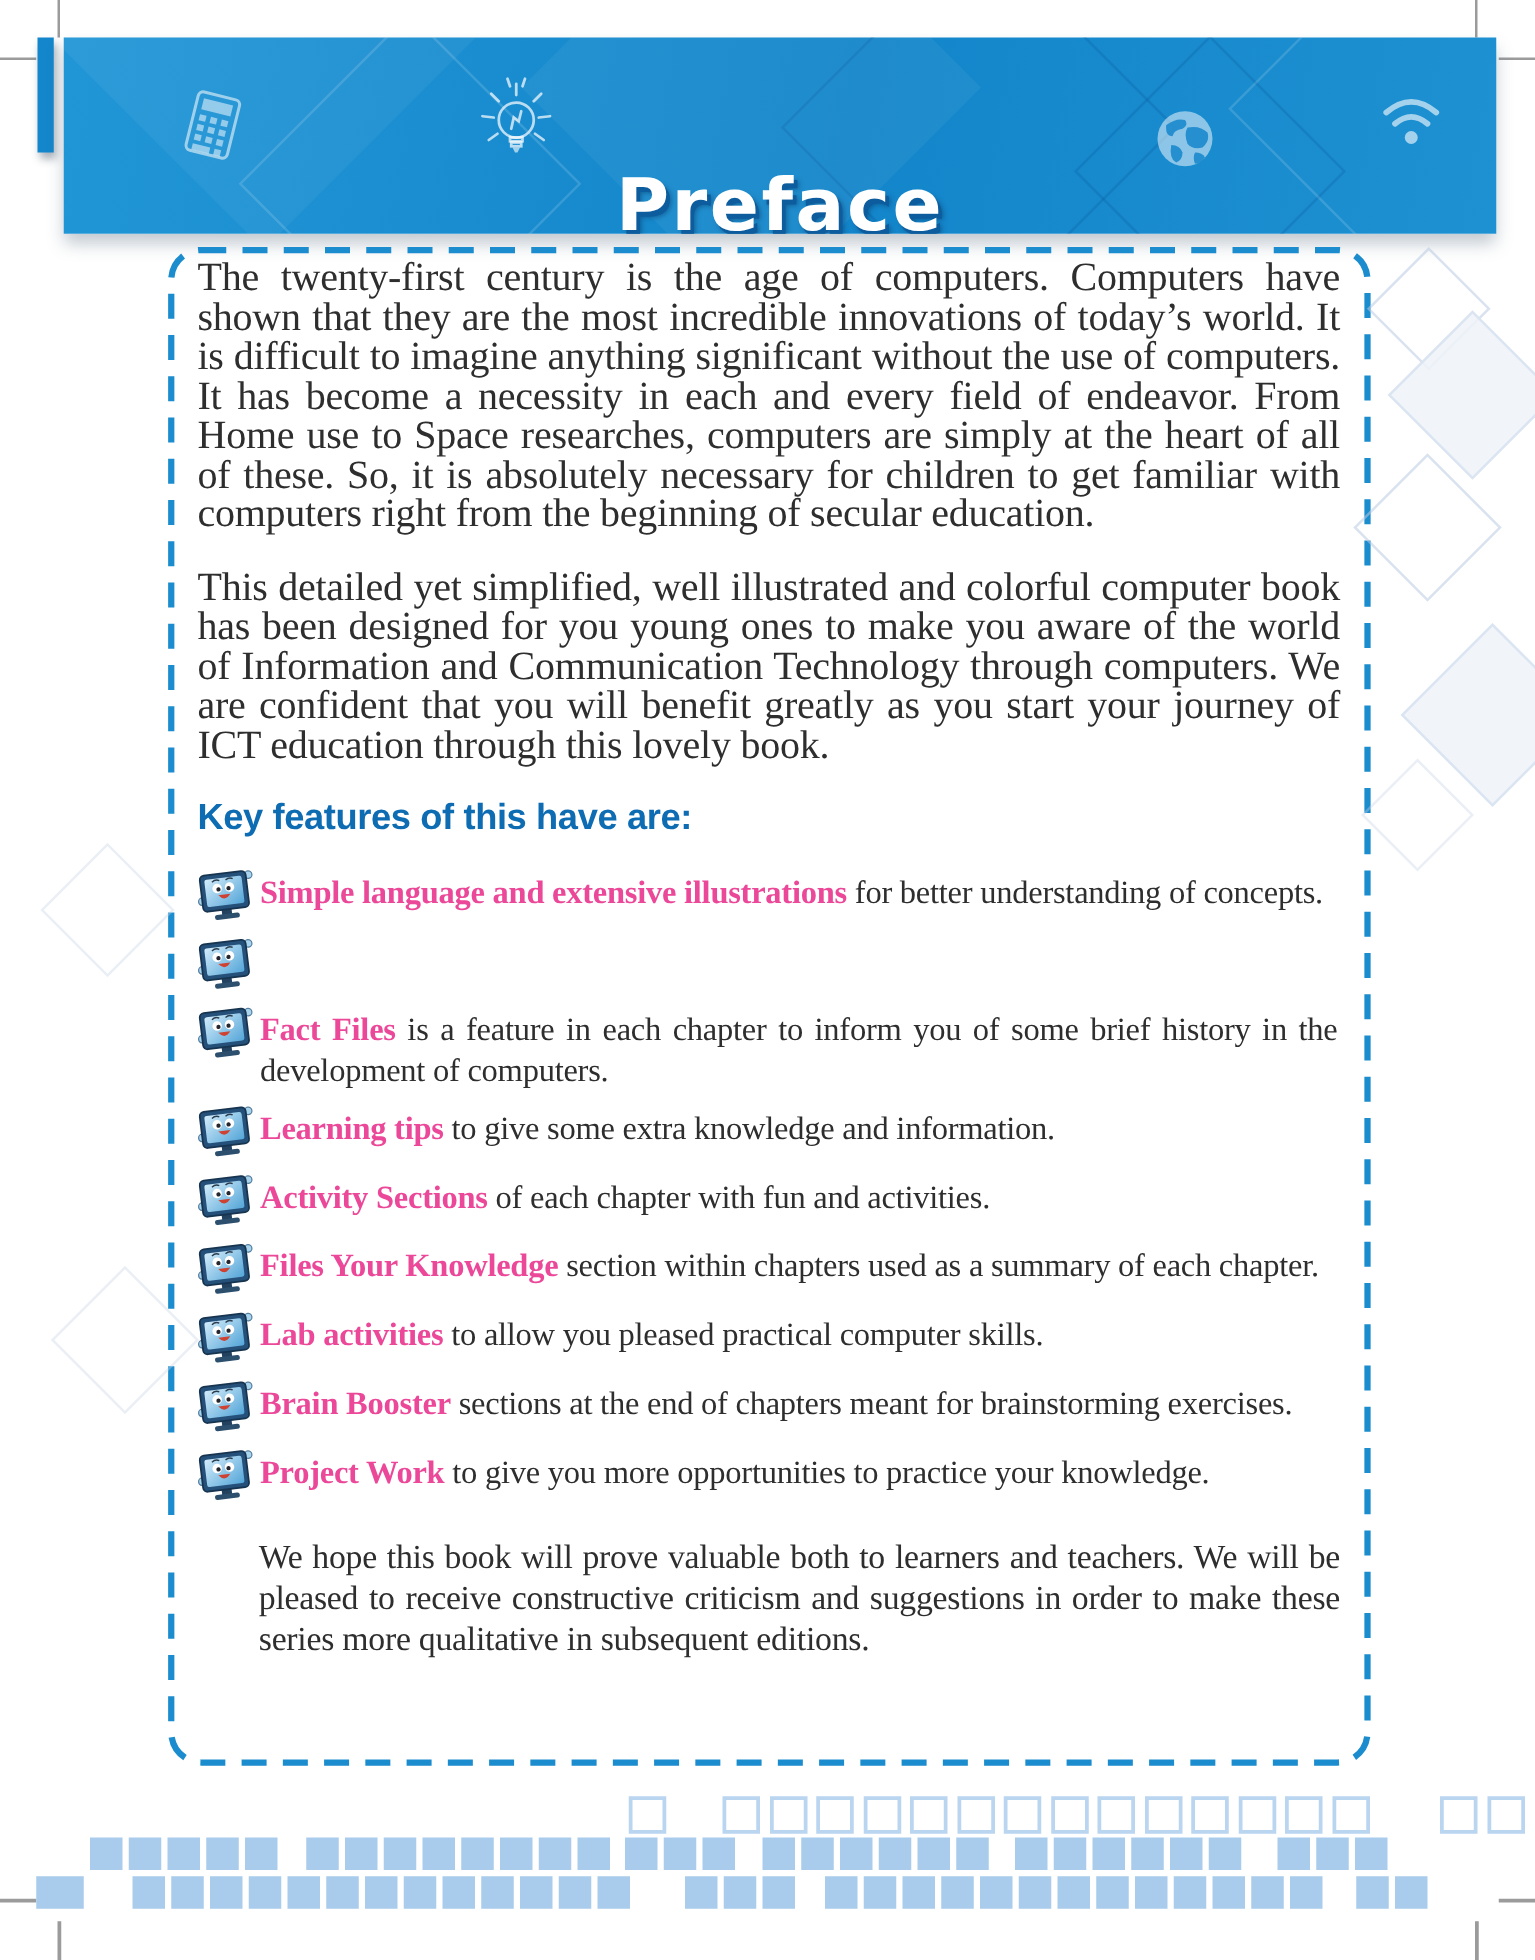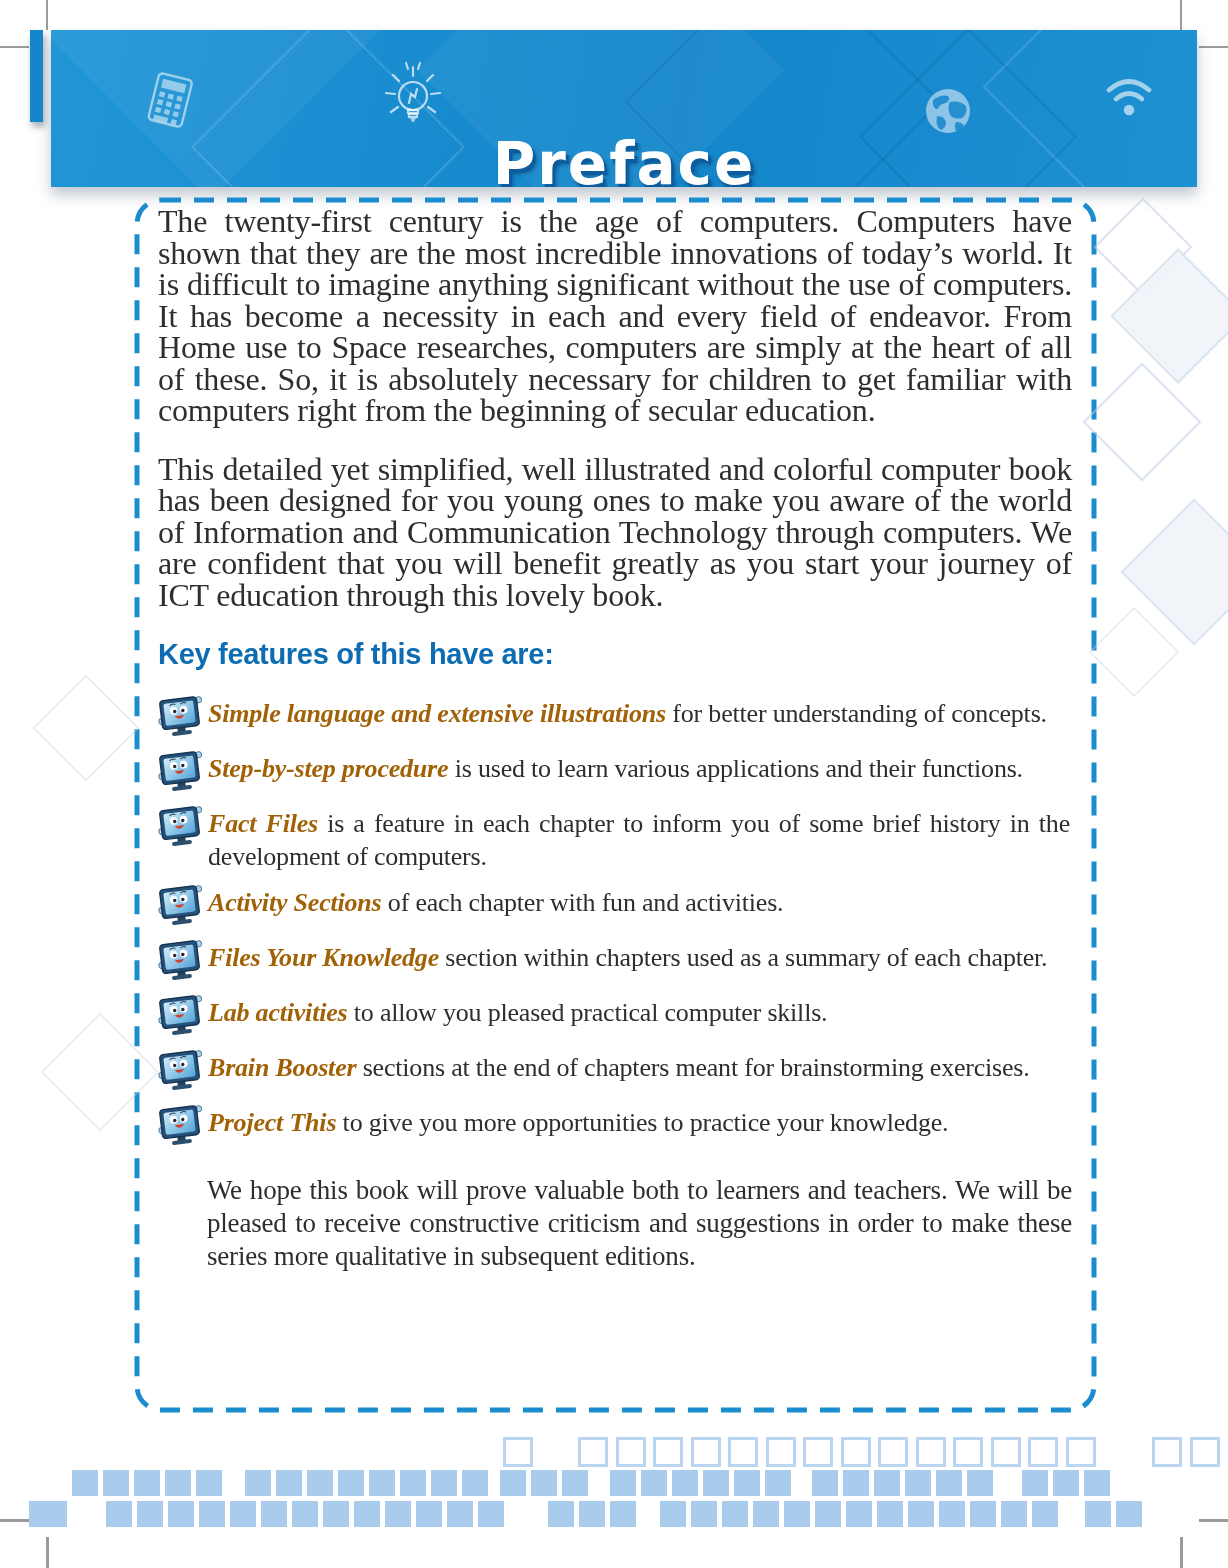--- a/index.html
+++ b/index.html
@@ -43,21 +43,21 @@
   .content{position:absolute;left:158px;top:206px;width:914px;color:#2e2e2e;}
   .content p.body{margin:0 0 27px 0;font-size:32px;line-height:31.5px;text-align:justify;
                   letter-spacing:-0.2px;}
   .feat-heading{margin:6px 0 26px 0;font-family:"Liberation Sans", sans-serif;
                 font-weight:bold;font-size:29px;color:#0e6cb2;letter-spacing:-0.3px;}
   ul.features{list-style:none;margin:0;padding:0;}
   ul.features li{display:flex;align-items:flex-start;margin:0 0 13px 0;}
   .bullet-icon{flex:0 0 46px;width:46px;height:44px;margin-top:-2px;}
   ul.features p{margin:0 0 0 4px;font-size:26px;line-height:33px;text-align:justify;
                 letter-spacing:-0.2px;width:862px;}
-  .feat-lead{font-weight:bold;color:#a16207;font-style:italic;}
+  .feat-lead{font-weight:bold;color:#ec4899;}
   .closing{margin:26px 0 0 49px;font-size:27px;line-height:33px;text-align:justify;
            letter-spacing:-0.2px;}
 
   
   .pixel-decoration{position:absolute;left:0;top:0;width:1228px;height:1568px;pointer-events:none;}
   .px{position:absolute;box-sizing:border-box;}
 </style>
 </head>
 <body>
 
@@ -188,32 +188,37 @@
       <li>
         <svg class="bullet-icon">
             <use href="#monitor-icon"></use>
           </svg>
         <p><span class="feat-lead">Simple language and extensive illustrations</span><span> for better understanding of concepts.</span></p>
       </li>
       <li>
         <svg class="bullet-icon">
             <use href="#monitor-icon"></use>
           </svg>
-        <p><span class="feat-lead">Step-by-step procedure</span><span> is used to learn various applications and their functions.</span></p>
       </li>
       <li>
         <svg class="bullet-icon">
             <use href="#monitor-icon"></use>
           </svg>
         <p><span class="feat-lead">Fact Files</span><span> is a feature in each chapter to inform you of some brief history in the development of computers.</span></p>
       </li>
       <li>
         <svg class="bullet-icon">
             <use href="#monitor-icon"></use>
           </svg>
+        <p><span class="feat-lead">Learning tips</span><span> to give some extra knowledge and information.</span></p>
+      </li>
+      <li>
+        <svg class="bullet-icon">
+            <use href="#monitor-icon"></use>
+          </svg>
         <p><span class="feat-lead">Activity Sections</span><span> of each chapter with fun and activities.</span></p>
       </li>
       <li>
         <svg class="bullet-icon">
             <use href="#monitor-icon"></use>
           </svg>
         <p><span class="feat-lead">Files Your Knowledge</span><span> section within chapters used as a summary of each chapter.</span></p>
       </li>
       <li>
         <svg class="bullet-icon">
@@ -224,21 +229,21 @@
       <li>
         <svg class="bullet-icon">
             <use href="#monitor-icon"></use>
           </svg>
         <p><span class="feat-lead">Brain Booster</span><span> sections at the end of chapters meant for brainstorming exercises.</span></p>
       </li>
       <li>
         <svg class="bullet-icon">
             <use href="#monitor-icon"></use>
           </svg>
-        <p><span class="feat-lead">Project This</span><span> to give you more opportunities to practice your knowledge.</span></p>
+        <p><span class="feat-lead">Project Work</span><span> to give you more opportunities to practice your knowledge.</span></p>
       </li>
     </ul>
 
     <p class="closing">We hope this book will prove valuable both to learners and teachers. We will be pleased to receive constructive criticism and suggestions in order to make these series more qualitative in subsequent editions.</p>
   </main>
 
   <div class="pixel-decoration">
       <div class="px" style="left: 503px; top: 1437px; width: 30px; height: 30px; background: rgb(255, 255, 255); border: 3px solid rgb(185, 213, 239);"></div>
       <div class="px" style="left: 578px; top: 1437px; width: 30px; height: 30px; background: rgb(255, 255, 255); border: 3px solid rgb(185, 213, 239);"></div>
       <div class="px" style="left: 615.5px; top: 1437px; width: 30px; height: 30px; background: rgb(255, 255, 255); border: 3px solid rgb(185, 213, 239);"></div>

